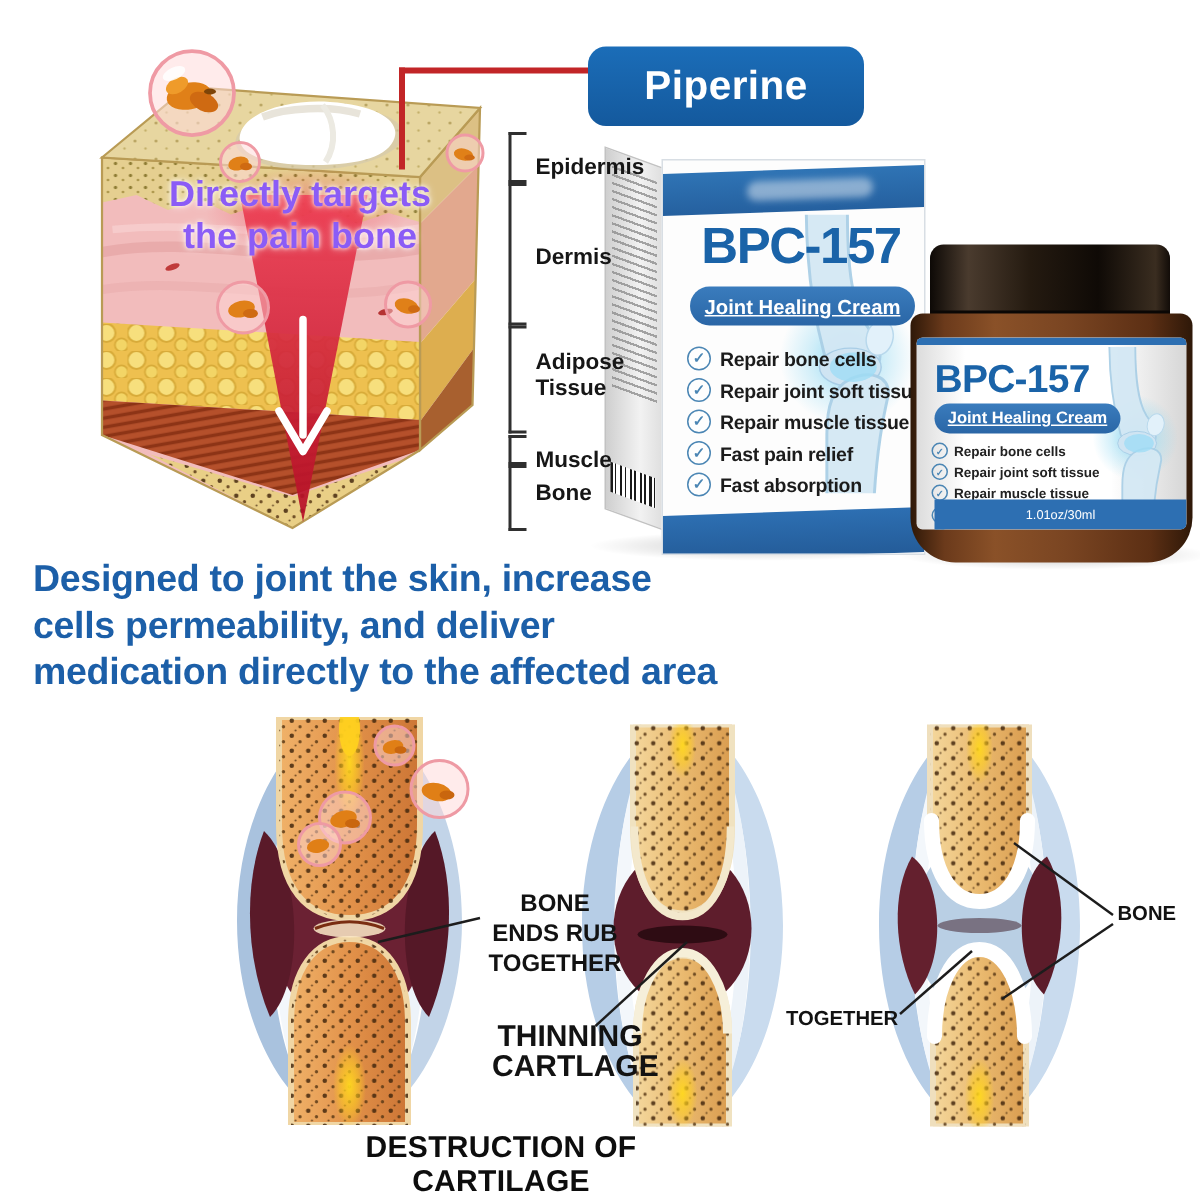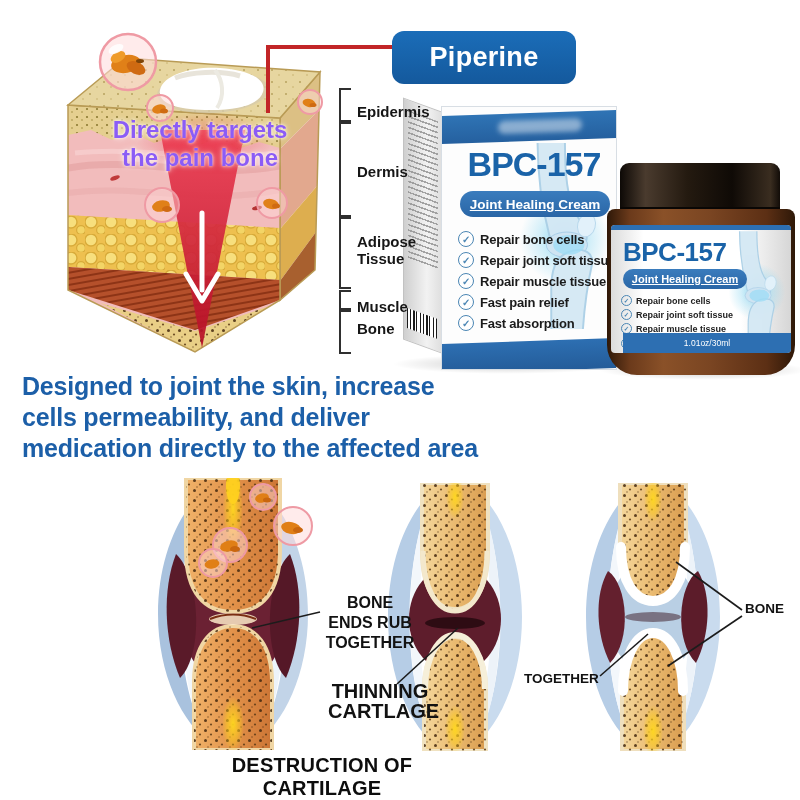--- a/index.html
+++ b/index.html
@@ -70,21 +70,21 @@
     font-size:8.5px;display:flex;align-items:center;justify-content:center;z-index:2;margin-left:12px;}
 
   
   .jointsvg{z-index:1;}
   .jlabel{font-weight:bold;color:#121212;z-index:5;}
   .lab-bone-ends{left:322px;top:593px;width:96px;text-align:center;font-size:16px;line-height:20px;}
   .lab-thinning{left:328px;top:681px;width:104px;text-align:center;font-size:20px;line-height:20px;}
   .lab-cartilage{left:524px;top:671px;font-size:13.5px;}
   .lab-bone{left:745px;top:601px;font-size:13.5px;}
   .caption{font-size:20px;font-weight:bold;color:#0d0d0d;text-align:center;z-index:5;letter-spacing:.2px;}
-  .cap-left{left:172px;top:754px;width:300px;}
+  .cap-left{left:184px;top:754px;width:300px;}
   .cap-right{left:572px;top:754px;width:170px;}
 </style>
 </head>
 <body>
 
 <div id="canvas">
 
   <svg width="0" height="0" style="position:absolute" aria-hidden="true">
     <defs>
       <pattern id="pores" width="11" height="10" patternUnits="userSpaceOnUse">

